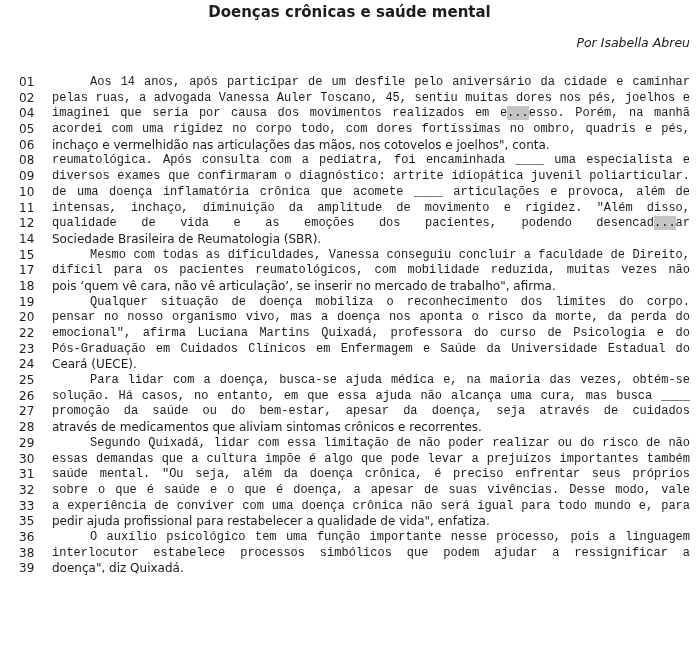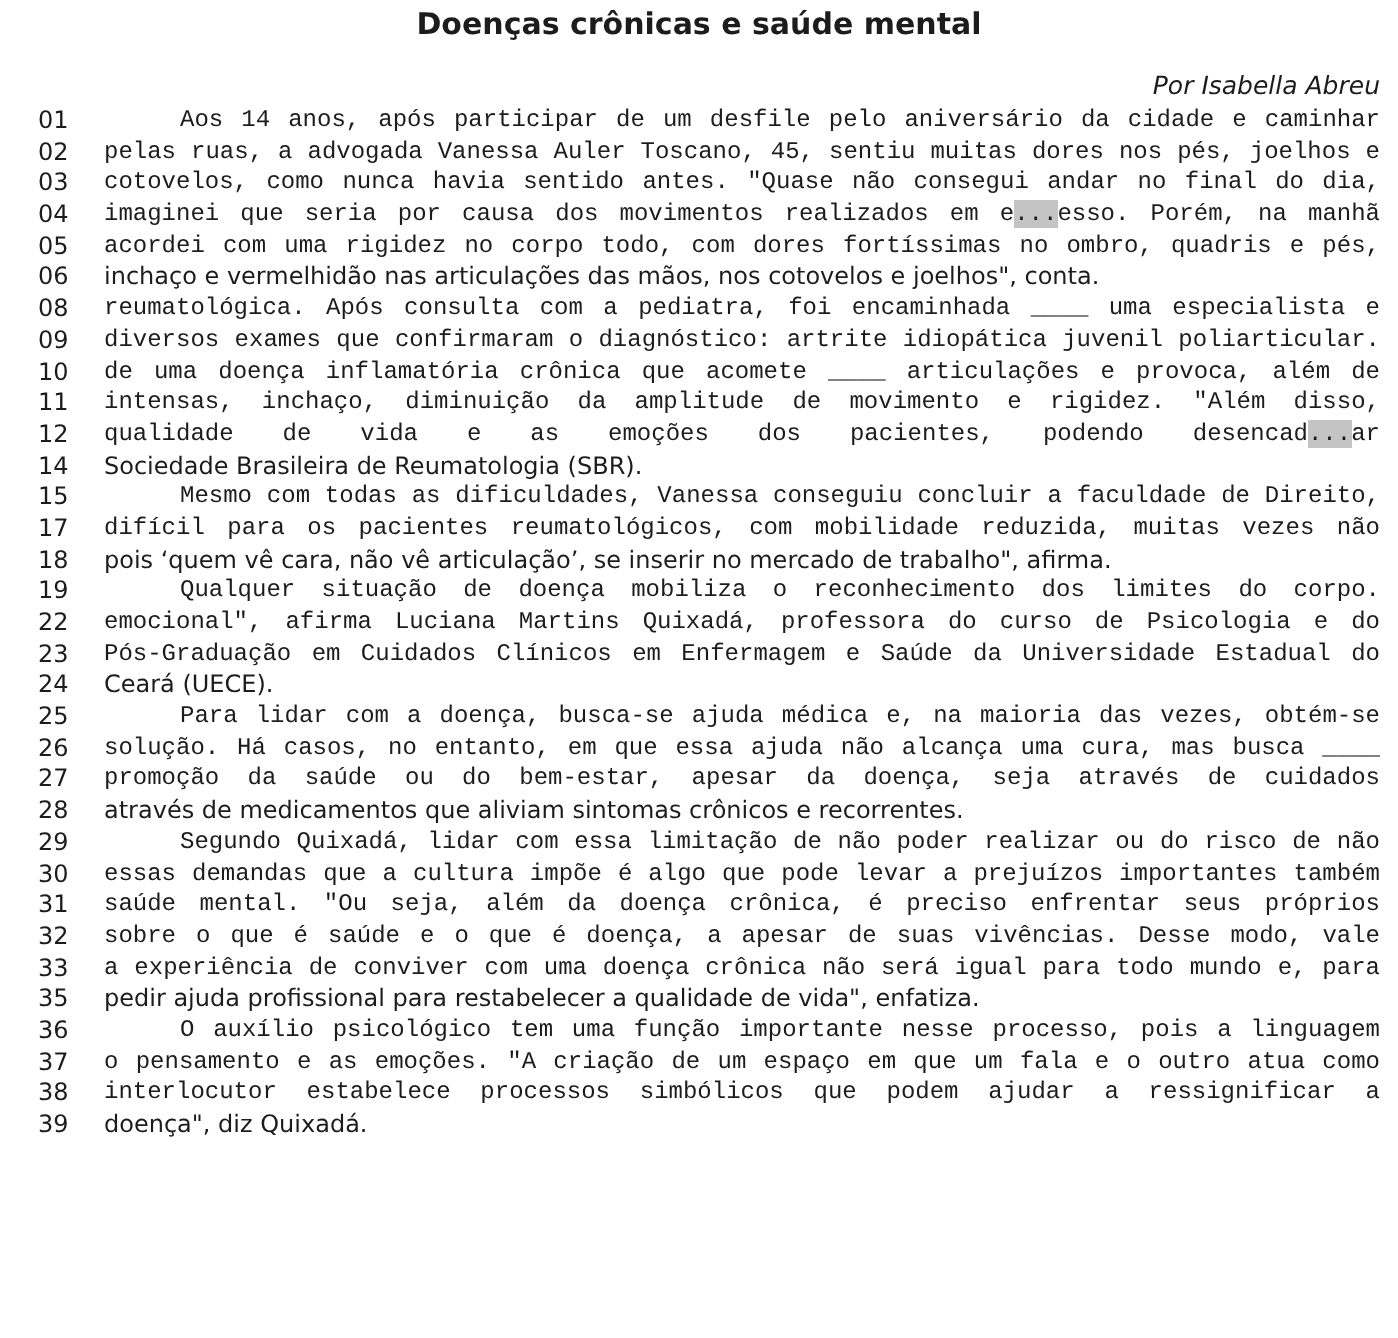--- a/index.html
+++ b/index.html
@@ -9,21 +9,21 @@
     font-family: "DejaVu Sans", "Liberation Sans", sans-serif;
   }
   .title {
     text-align: center; font-weight: bold; font-size: 15px;
     padding-top: 4px; line-height: 16px;
   }
   .byline {
     text-align: right; font-style: italic; font-size: 12.5px;
     padding-right: 9px; margin-top: 15px; line-height: 15px;
   }
-  .lines { margin-top: 3px; }
+  .lines { margin-top: 25px; }
   .line {
     display: flex; height: 15.7px; overflow: hidden;
     font-size: 12px; line-height: 15.7px; white-space: normal;
   }
   .num { flex: none; margin-left: 19px; width: 17px; }
   .txt { flex: 1; margin-left: 16px; margin-right: 9px; }
   .txt.justify { text-align: justify; text-align-last: justify; font-family: Liberation Mono, monospace; }
   .txt.indent { text-indent: 38px; }
   .gap { background: #c4c4c4; }
 </style>
@@ -34,24 +34,20 @@
   <div class="title">Doenças crônicas e saúde mental</div>
   <div class="byline">Por Isabella Abreu</div>
   <div class="lines">
       <div class="line">
         <span class="num">01</span>
         <div class="txt justify indent">Aos 14 anos, após participar de um desfile pelo aniversário da cidade e caminhar bastante</div>
       </div>
       <div class="line">
         <span class="num">02</span>
         <div class="txt justify">pelas ruas, a advogada Vanessa Auler Toscano, 45, sentiu muitas dores nos pés, joelhos e</div>
-      </div>
-      <div class="line">
-        <span class="num">03</span>
-        <div class="txt justify">cotovelos, como nunca havia sentido antes. "Quase não consegui andar no final do dia, mas</div>
       </div>
       <div class="line">
         <span class="num">04</span>
         <div class="txt justify">imaginei que seria por causa dos movimentos realizados em e<span class="gap">...</span>esso. Porém, na manhã seguinte</div>
       </div>
       <div class="line">
         <span class="num">05</span>
         <div class="txt justify">acordei com uma rigidez no corpo todo, com dores fortíssimas no ombro, quadris e pés, além de</div>
       </div>
       <div class="line">
@@ -90,20 +86,24 @@
         <span class="num">17</span>
         <div class="txt justify">difícil para os pacientes reumatológicos, com mobilidade reduzida, muitas vezes não perceptíveis,</div>
       </div>
       <div class="line">
         <span class="num">18</span>
         <div class="txt">pois ‘quem vê cara, não vê articulação’, se inserir no mercado de trabalho", afirma.</div>
       </div>
       <div class="line">
         <span class="num">19</span>
         <div class="txt justify indent">Qualquer situação de doença mobiliza o reconhecimento dos limites do corpo. "Costumamos</div>
+      </div>
+      <div class="line">
+        <span class="num">20</span>
+        <div class="txt justify">pensar no nosso organismo vivo, mas a doença nos aponta o risco da morte, da perda do que,</div>
       </div>
       <div class="line">
         <span class="num">22</span>
         <div class="txt justify">emocional", afirma Luciana Martins Quixadá, professora do curso de Psicologia e do Programa de</div>
       </div>
       <div class="line">
         <span class="num">23</span>
         <div class="txt justify">Pós-Graduação em Cuidados Clínicos em Enfermagem e Saúde da Universidade Estadual do</div>
       </div>
       <div class="line">
@@ -148,24 +148,20 @@
       </div>
       <div class="line">
         <span class="num">35</span>
         <div class="txt">pedir ajuda profissional para restabelecer a qualidade de vida", enfatiza.</div>
       </div>
       <div class="line">
         <span class="num">36</span>
         <div class="txt justify indent">O auxílio psicológico tem uma função importante nesse processo, pois a linguagem organiza</div>
       </div>
       <div class="line">
-        <span class="num">37</span>
-        <div class="txt justify">o pensamento e as emoções. "A criação de um espaço em que um fala e o outro atua como seu</div>
-      </div>
-      <div class="line">
         <span class="num">38</span>
         <div class="txt justify">interlocutor estabelece processos simbólicos que podem ajudar a ressignificar a experiência da</div>
       </div>
       <div class="line">
         <span class="num">39</span>
         <div class="txt">doença", diz Quixadá.</div>
       </div>
     </div>
 </div>
 

